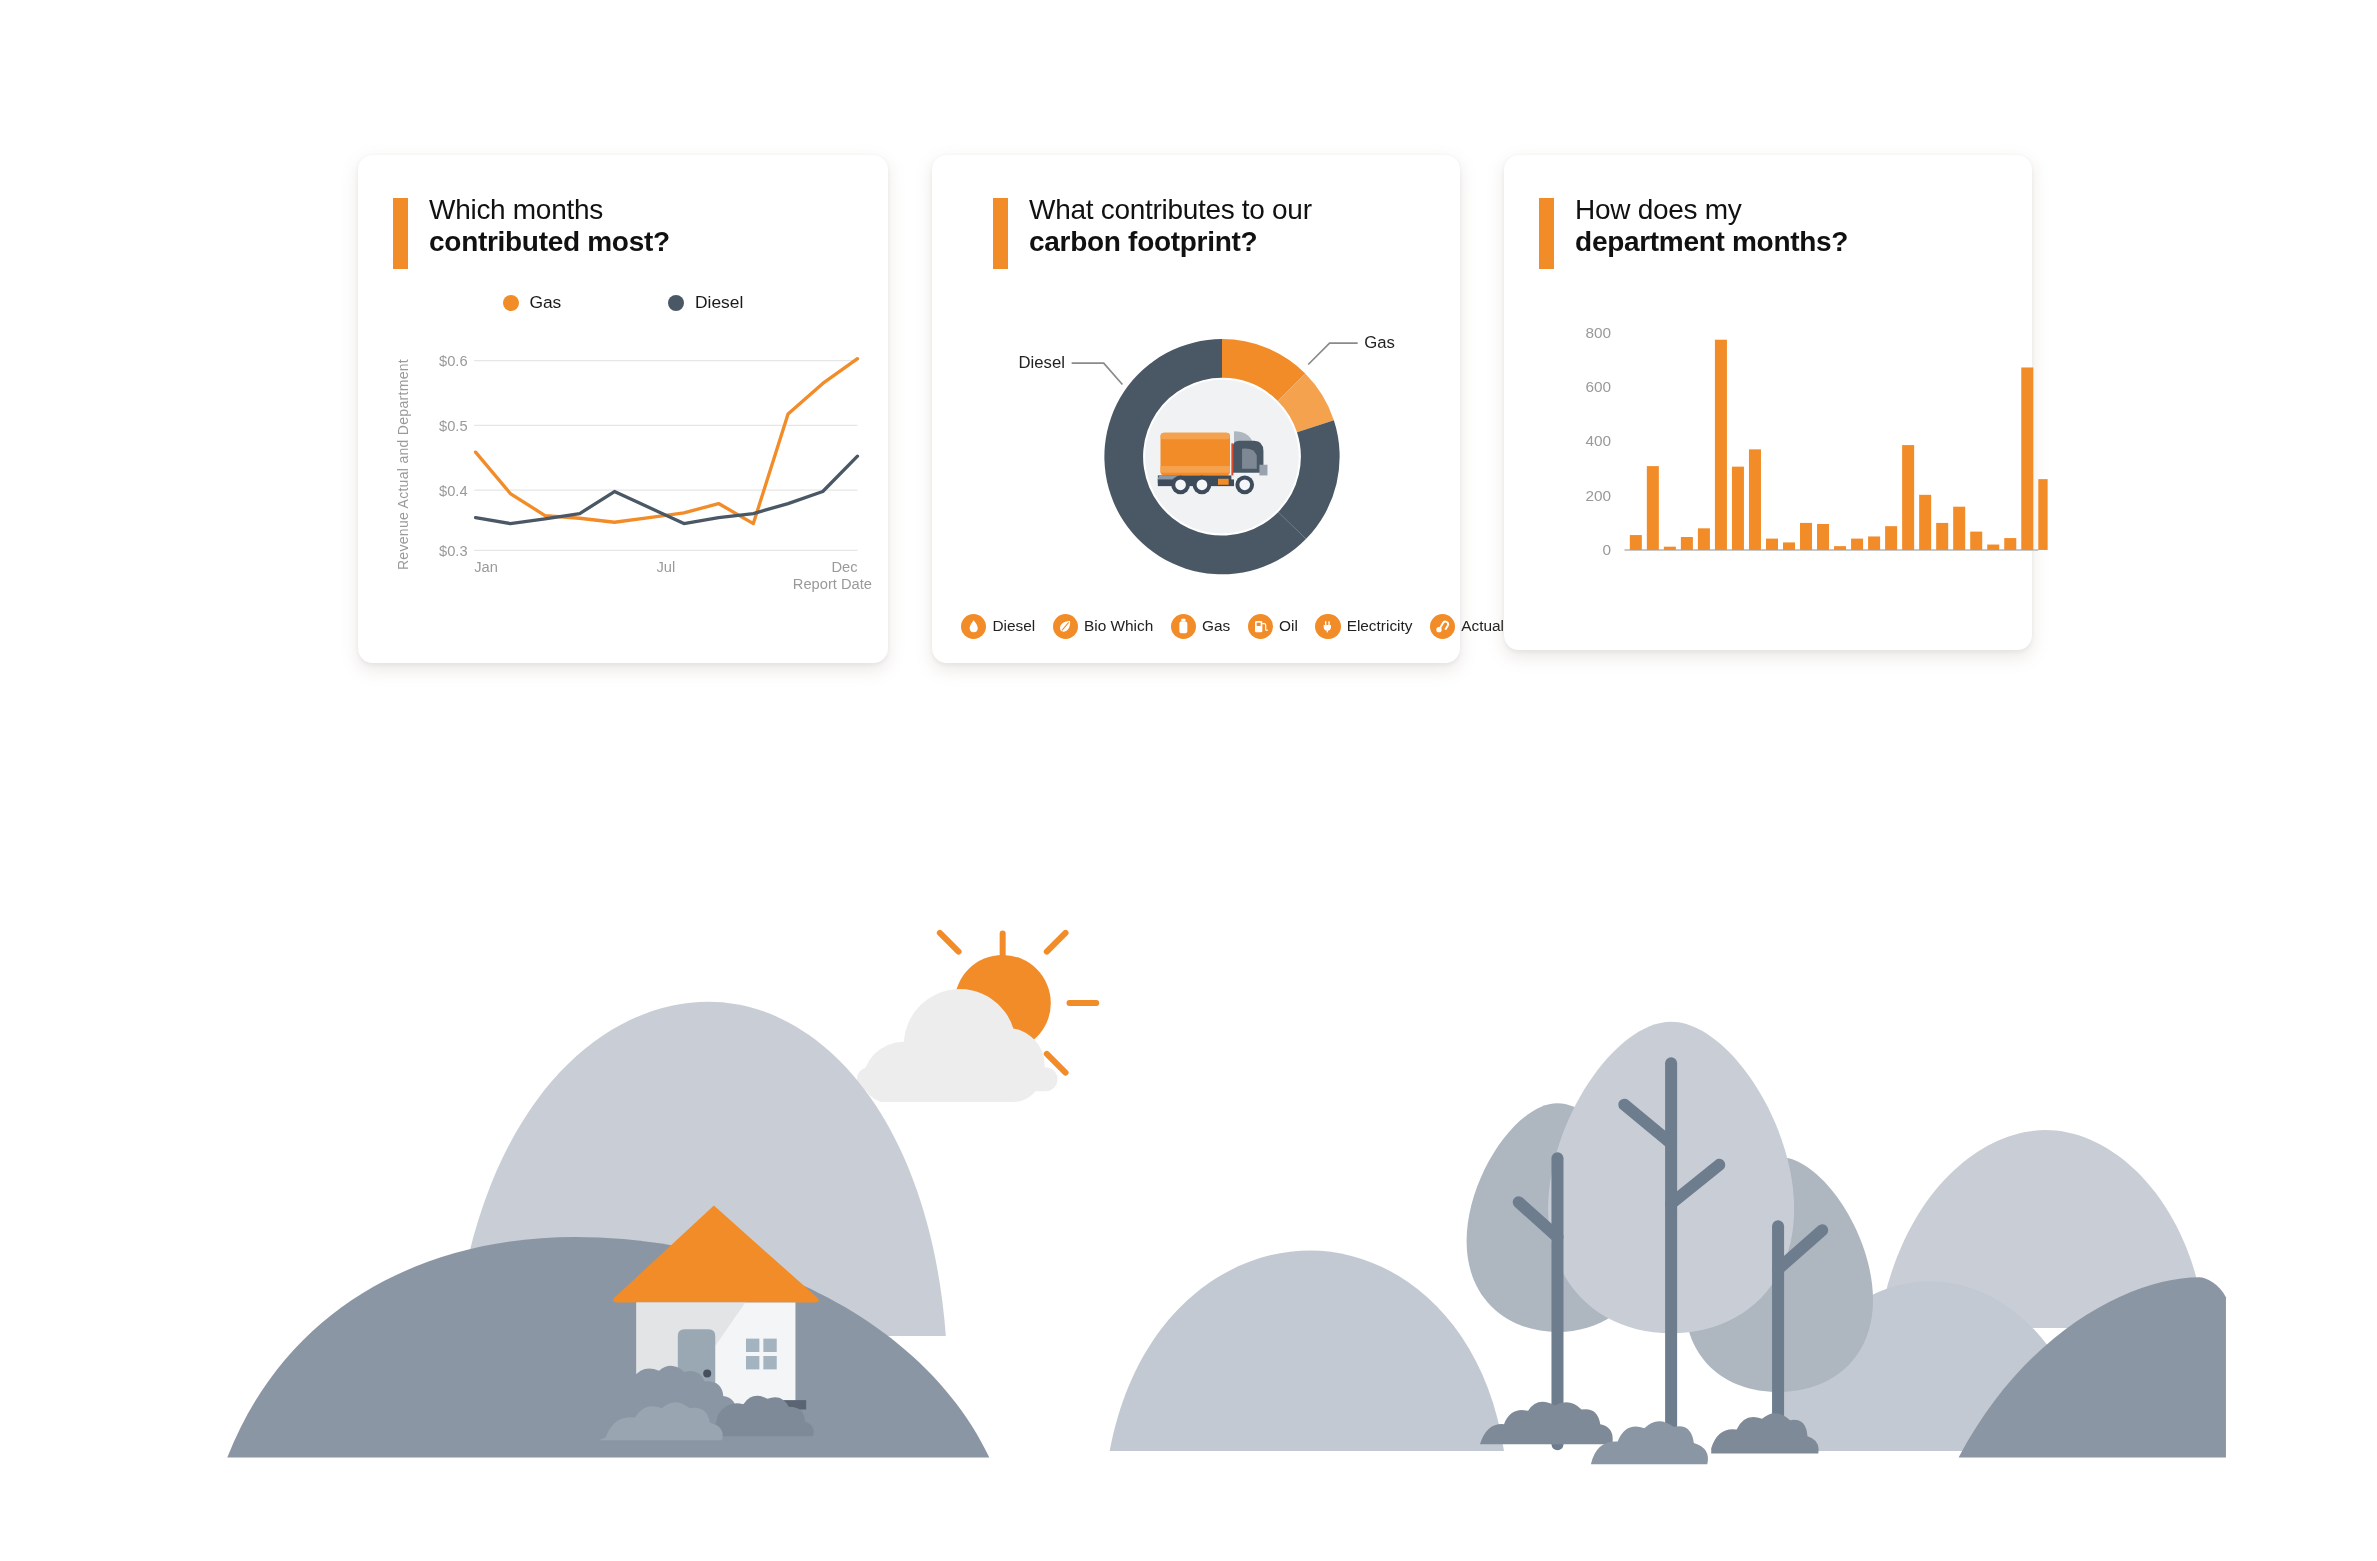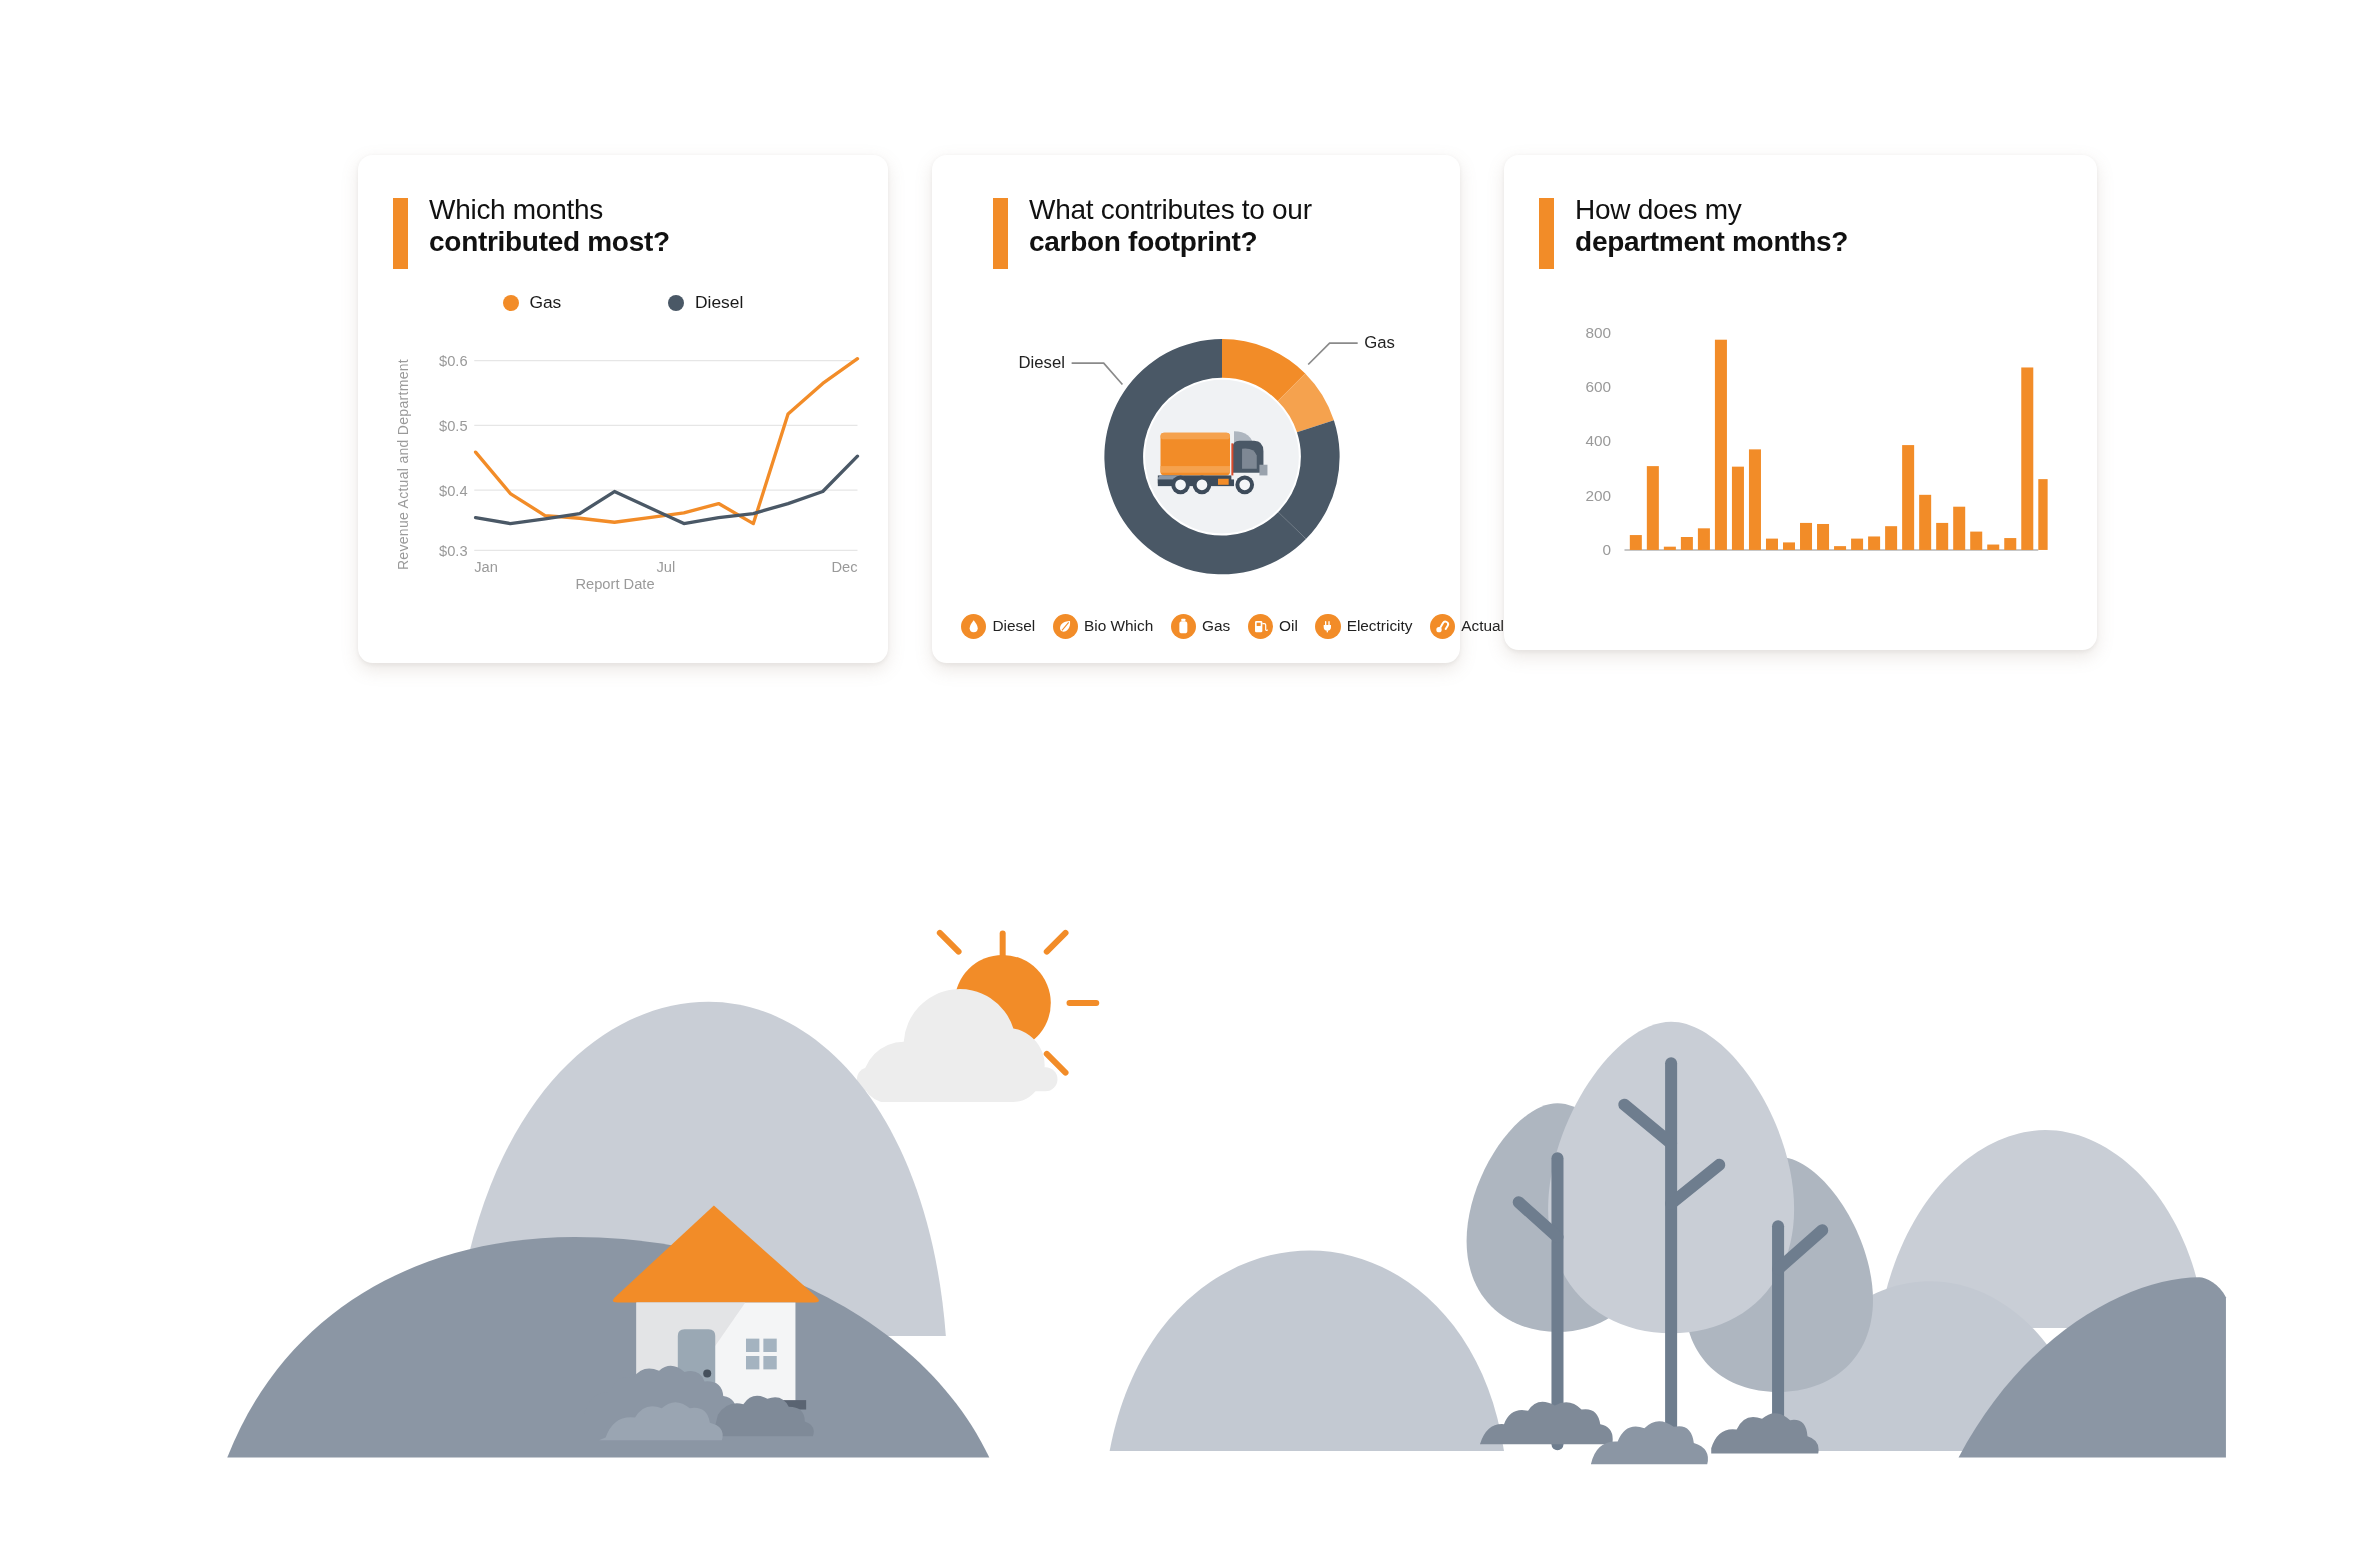--- a/index.html
+++ b/index.html
@@ -5,39 +5,39 @@
   html,body{margin:0;padding:0;background:#ffffff;}
   body{width:2377px;height:1562px;font-family:"Liberation Sans",sans-serif;overflow:hidden;position:relative;}
 
   
   .card-row{position:absolute;left:358px;top:155px;display:flex;gap:44px;}
   .card{background:#ffffff;border-radius:14.7px;
         box-shadow:0 6.7px 17.4px rgba(140,120,100,.17), 0 1.3px 4.7px rgba(0,0,0,.05);
         box-sizing:border-box;position:relative;}
   .card-1{width:530px;height:508px;}
   .card-2{width:528px;height:508px;padding-left:26px;}
-  .card-3{width:593px;height:495px;}
+  .card-3{width:528px;height:495px;}
 
   .card-head{display:flex;align-items:flex-start;padding:39px 0 0 35px;}
   .accent-bar{width:14.7px;height:71px;background:#F28C28;flex:0 0 auto;margin-top:4px;}
   .card-title{margin-left:21.4px;font-size:28px;line-height:1.14;color:#111111;font-weight:400;
               letter-spacing:-0.3px;max-width:415px;}
   .card-title .b{font-weight:700;display:block;}
   .card-title .n{display:block;}
 
   
   .legend-top{display:flex;justify-content:center;gap:107px;margin-top:23px;}
   .leg{display:flex;align-items:center;gap:10.7px;}
   .leg .dot{width:16px;height:16px;border-radius:50%;}
   .leg .lbl{font-size:17.4px;color:#1a1a1a;}
   .linechart-wrap{position:relative;margin:17.4px 0 0 0;padding-left:0;}
   .ylabel-rot{position:absolute;left:37px;top:29px;
               writing-mode:vertical-rl;transform:rotate(180deg);
               font-size:14px;color:#9a9a9a;letter-spacing:0.3px;}
-  .xlabel{position:absolute;left:0;right:16px;top:246px;text-align:center;
+  .xlabel{position:absolute;left:0;right:16px;top:246px;text-align:right;
           font-size:14.7px;color:#9a9a9a;}
   .plot{position:absolute;left:64px;top:20px;}
 
   
   .donut-wrap{position:relative;margin-top:14.7px;height:301px;}
   .fuel-legend{position:absolute;left:29px;bottom:24px;display:flex;align-items:center;gap:17.4px;}
   .fuel-item{display:flex;align-items:center;gap:6px;}
   .fuel-ico{width:25.4px;height:25.4px;border-radius:50%;background:#F28C28;
             display:flex;align-items:center;justify-content:center;flex:0 0 auto;}
   .fuel-lbl{font-size:15.4px;color:#222;white-space:nowrap;}

